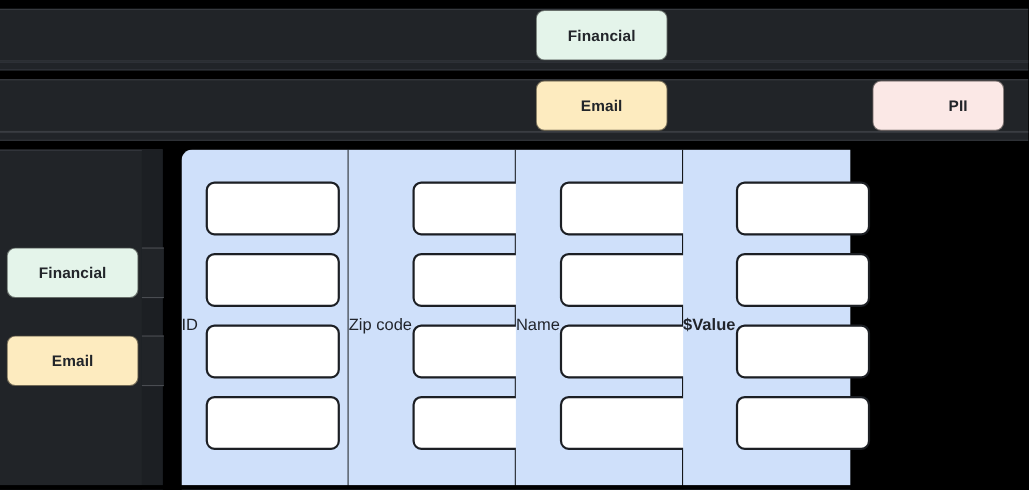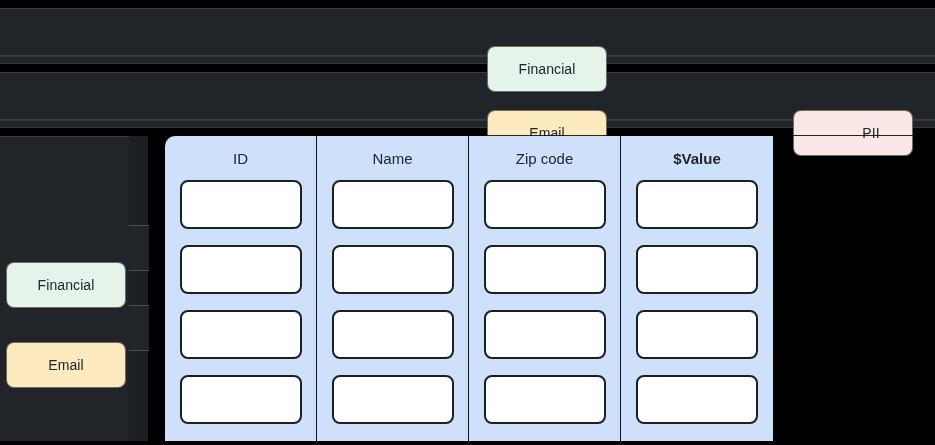--- a/index.html
+++ b/index.html
@@ -24,26 +24,25 @@
 
   
   .chip {
     position: absolute;
     display: flex;
     align-items: center;
     justify-content: center;
     box-sizing: border-box;
     border-radius: 8px;
     font-size: 14px;
-    font-weight: normal;
+    font-weight: bold;
     color: #22252a;
     letter-spacing: 0.1px;
     border: 1px solid rgba(0,0,0,0.55);
     white-space: nowrap;
-    margin-top: 37px;
   }
 
   
   .dark-row {
     position: absolute;
     box-sizing: border-box;
     background: #212428;
     border-top: 1px solid #3a3d42;
     border-bottom: 1px solid #3a3d42;
     left: 0;
@@ -110,21 +109,21 @@
     overflow: hidden;
     box-shadow: 0 0 0 1px rgba(0,0,0,0.85);
   }
   .col {
     position: relative;
     width: 152px;
     background: #cfe0fa;
     box-sizing: border-box;
     border-right: 1px solid #15171a;
     display: flex;
-    flex-direction: column;
+    flex-direction: row;
     align-items: center;
   }
   .col:last-child { border-right: none; font-weight: bold; }
 
   .col-head {
     margin-top: 11px;
     height: 24px;
     line-height: 24px;
     font-size: 15px;
     color: #21242b;
@@ -184,30 +183,30 @@
       <div class="col">
         <div class="col-head">ID</div>
         <div class="cells">
           <div class="cell"></div>
           <div class="cell"></div>
           <div class="cell"></div>
           <div class="cell"></div>
         </div>
       </div>
       <div class="col">
+        <div class="col-head">Zip code</div>
+        <div class="cells">
+          <div class="cell"></div>
+          <div class="cell"></div>
+          <div class="cell"></div>
+          <div class="cell"></div>
+        </div>
+      </div>
+      <div class="col">
         <div class="col-head">Name</div>
-        <div class="cells">
-          <div class="cell"></div>
-          <div class="cell"></div>
-          <div class="cell"></div>
-          <div class="cell"></div>
-        </div>
-      </div>
-      <div class="col">
-        <div class="col-head">Zip code</div>
         <div class="cells">
           <div class="cell"></div>
           <div class="cell"></div>
           <div class="cell"></div>
           <div class="cell"></div>
         </div>
       </div>
       <div class="col">
         <div class="col-head">$Value</div>
         <div class="cells">

